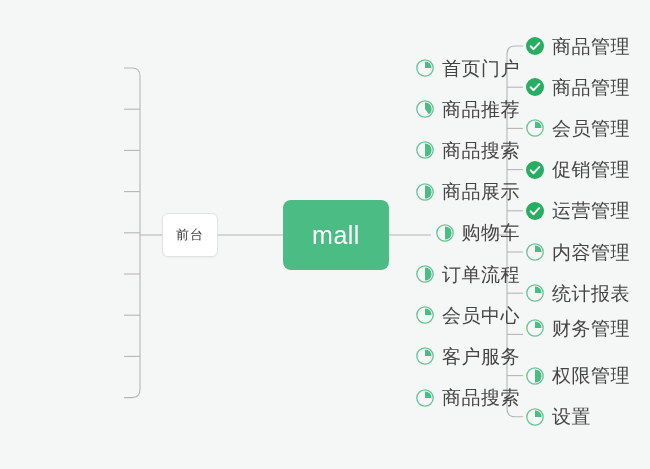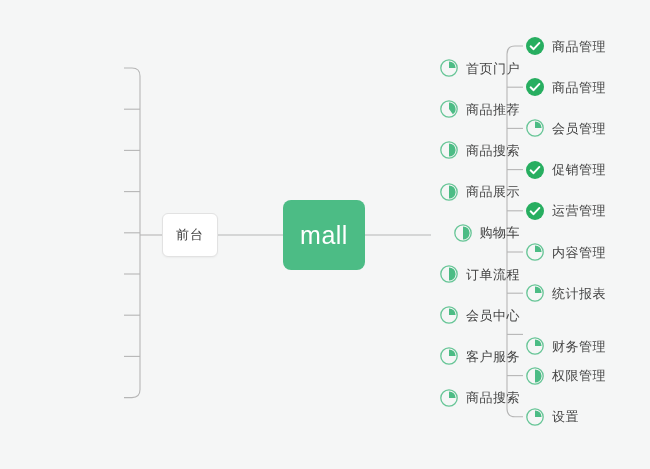--- a/index.html
+++ b/index.html
@@ -44,21 +44,21 @@
     right: 130px;
     flex-direction: row;
     justify-content: flex-start;
   }
   .leaf-right {
     left: 525px;
     flex-direction: row;
     justify-content: flex-start;
   }
   .leaf-label {
-    font-size: 13px;
+    font-size: 19px;
     color: #444444;
     white-space: nowrap;
     letter-spacing: 0.5px;
     line-height: 1;
   }
 
   
   .status-icon {
     width: 20px;
     height: 20px;
@@ -83,21 +83,21 @@
     letter-spacing: 1px;
   }
   #branch-front { left: 162px; top: 213px; }
   #branch-back  { left: 431px; top: 213px; }
 
   
   #root-node {
     position: absolute;
     left: 283px;
     top: 200px;
-    width: 82px;
+    width: 106px;
     height: 70px;
     background: #4cbc85;
     border-radius: 8px;
     display: flex;
     align-items: center;
     justify-content: center;
     font-size: 25px;
     color: #ffffff;
     letter-spacing: 0.5px;
   }
@@ -283,21 +283,21 @@
       </div>
       <div class="leaf leaf-right" style="top: 280.2px;">
         <span class="icon-wrap">
           <svg class="status-icon" viewBox="0 0 20 20" xmlns="http://www.w3.org/2000/svg">
     <circle cx="10" cy="10" r="8.2" fill="none" stroke="#4cbc85" stroke-width="1.3" opacity="0.85"></circle>
     <path d="M 10 10 L 10 3.4000000000000004 A 6.6 6.6 0 0 1 16.60 10.00 Z" fill="#4cbc85"></path>
   </svg>
         </span>
         <span class="leaf-label">统计报表</span>
       </div>
-      <div class="leaf leaf-right" style="top: 333px;">
+      <div class="leaf leaf-right" style="top: 315px;">
         <span class="icon-wrap">
           <svg class="status-icon" viewBox="0 0 20 20" xmlns="http://www.w3.org/2000/svg">
     <circle cx="10" cy="10" r="8.2" fill="none" stroke="#4cbc85" stroke-width="1.3" opacity="0.85"></circle>
     <path d="M 10 10 L 10 3.4000000000000004 A 6.6 6.6 0 0 1 16.60 10.00 Z" fill="#4cbc85"></path>
   </svg>
         </span>
         <span class="leaf-label">财务管理</span>
       </div>
       <div class="leaf leaf-right" style="top: 362.6px;">
         <span class="icon-wrap">

